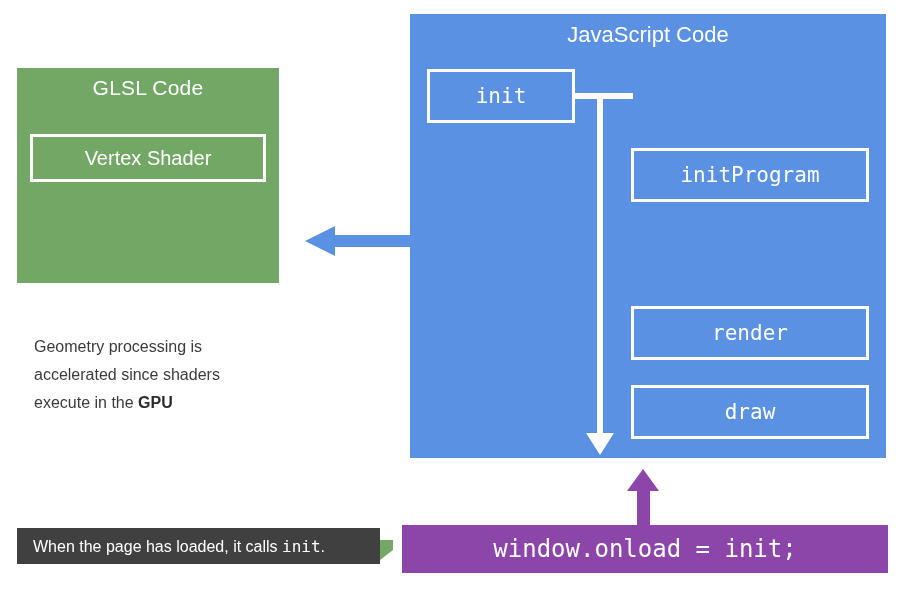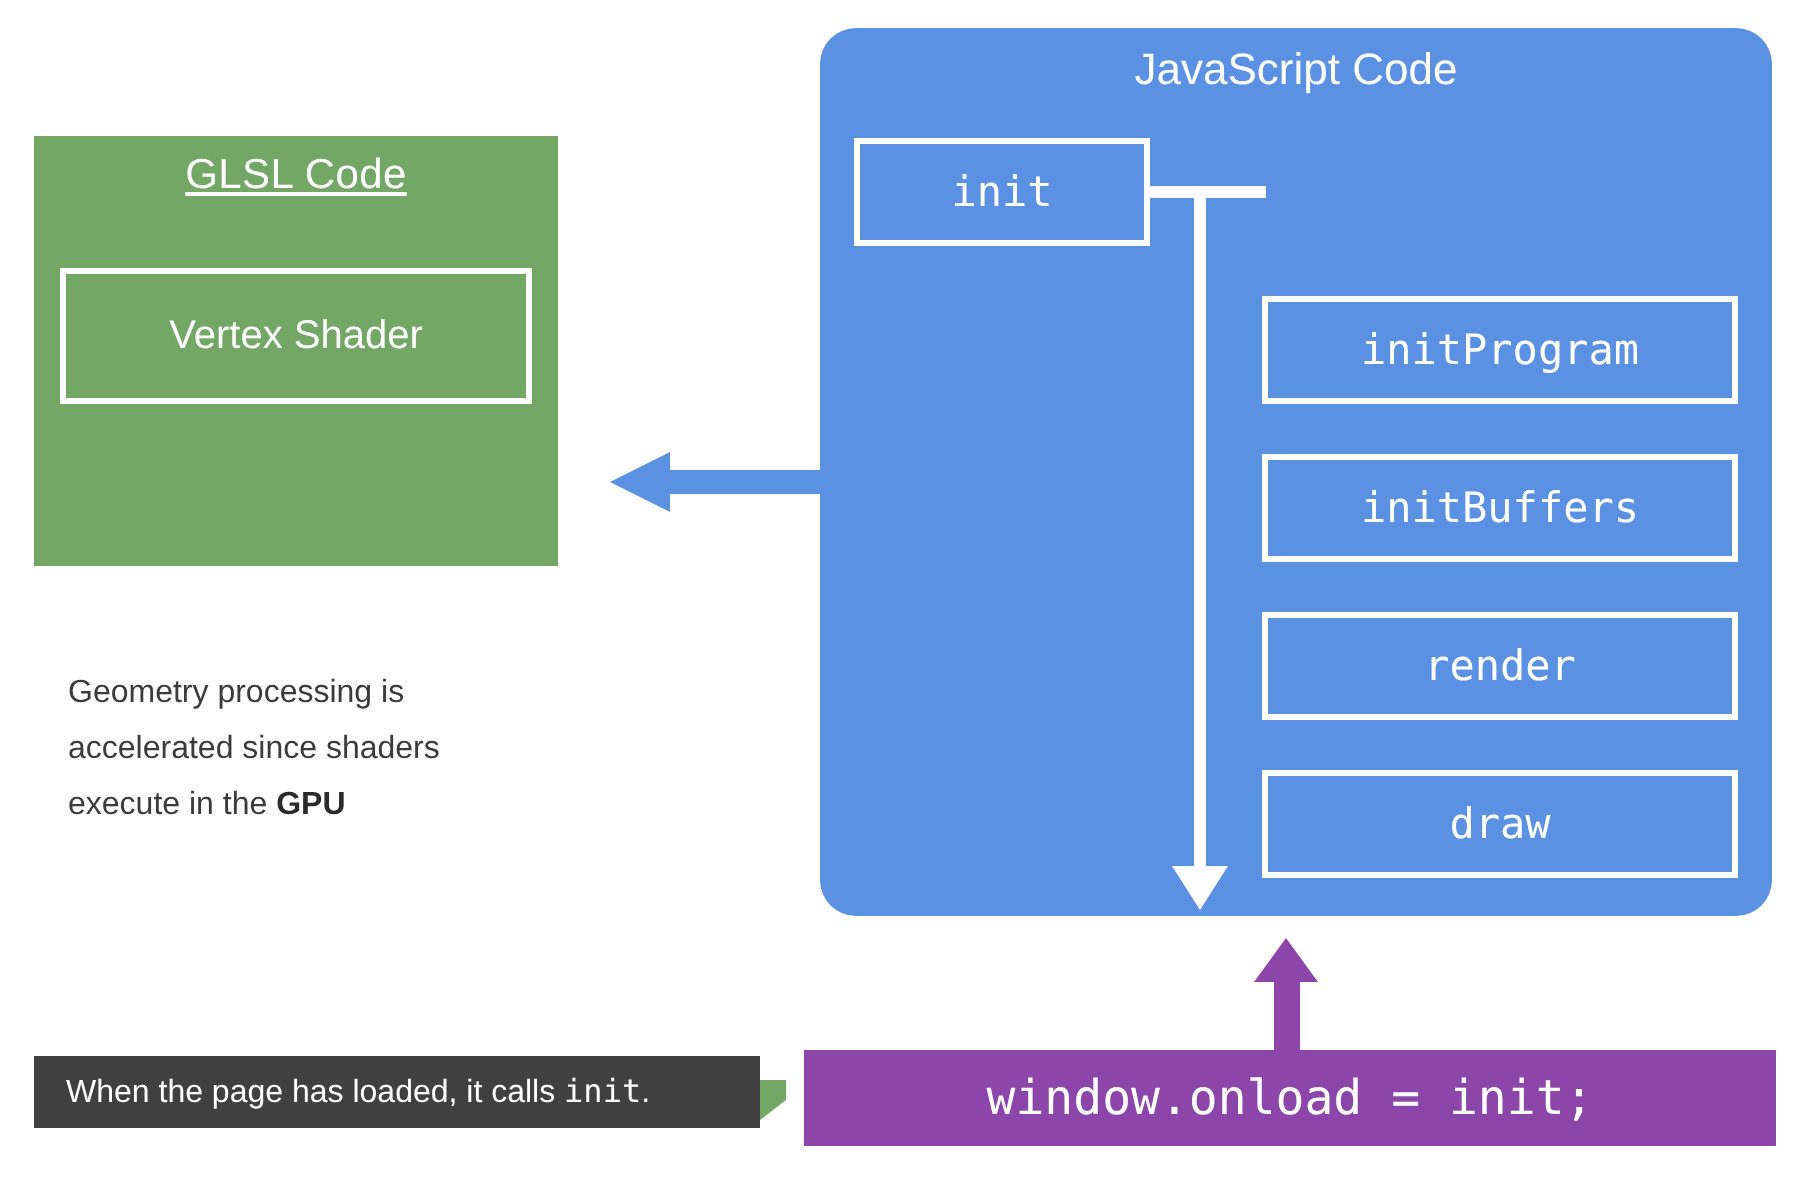--- a/index.html
+++ b/index.html
@@ -32,27 +32,26 @@
     background: #72a765;
   }
   .glsl-title {
     position: absolute;
     left: 0; top: 8px;
     width: 262px;
     text-align: center;
     color: #ffffff;
     font-size: 21px;
     letter-spacing: 0.2px;
-    text-decoration: underline;
   }
   .shader-box {
     position: absolute;
     left: 13px;
     width: 236px;
-    height: 68px;
+    height: 48px;
     border: 3px solid #ffffff;
     box-sizing: border-box;
     display: flex;
     align-items: center;
     justify-content: center;
     color: #ffffff;
     font-size: 20px;
   }
   .shader-box.vertex   { top: 66px; }
   .shader-box.fragment { top: 134px; }
@@ -102,21 +101,20 @@
   }
 
   
   .js-panel {
     position: absolute;
     left: 410px;
     top: 14px;
     width: 476px;
     height: 444px;
     background: #5b91e2;
-    border-radius: 18px;
   }
   .js-title {
     position: absolute;
     left: 0; top: 8px;
     width: 476px;
     text-align: center;
     color: #ffffff;
     font-size: 22px;
   }
   .fn-box {
@@ -254,23 +252,20 @@
     <div class="conn-v"></div>
     <div class="conn-head"></div>
 
     <div class="fn-box fn-init">
       <span>init</span>
     </div>
 
     <div class="fn-box fn-right fn-r1">
       <span>initProgram</span>
     </div>
-    <div class="fn-box fn-right fn-r2">
-      <span>initBuffers</span>
-    </div>
     <div class="fn-box fn-right fn-r4">
       <span>draw</span>
     </div>
     <div class="fn-box fn-right fn-r3">
       <span>render</span>
     </div>
   </div>
 
   <div class="purple-arrow-head"></div>
   <div class="purple-arrow-shaft"></div>

